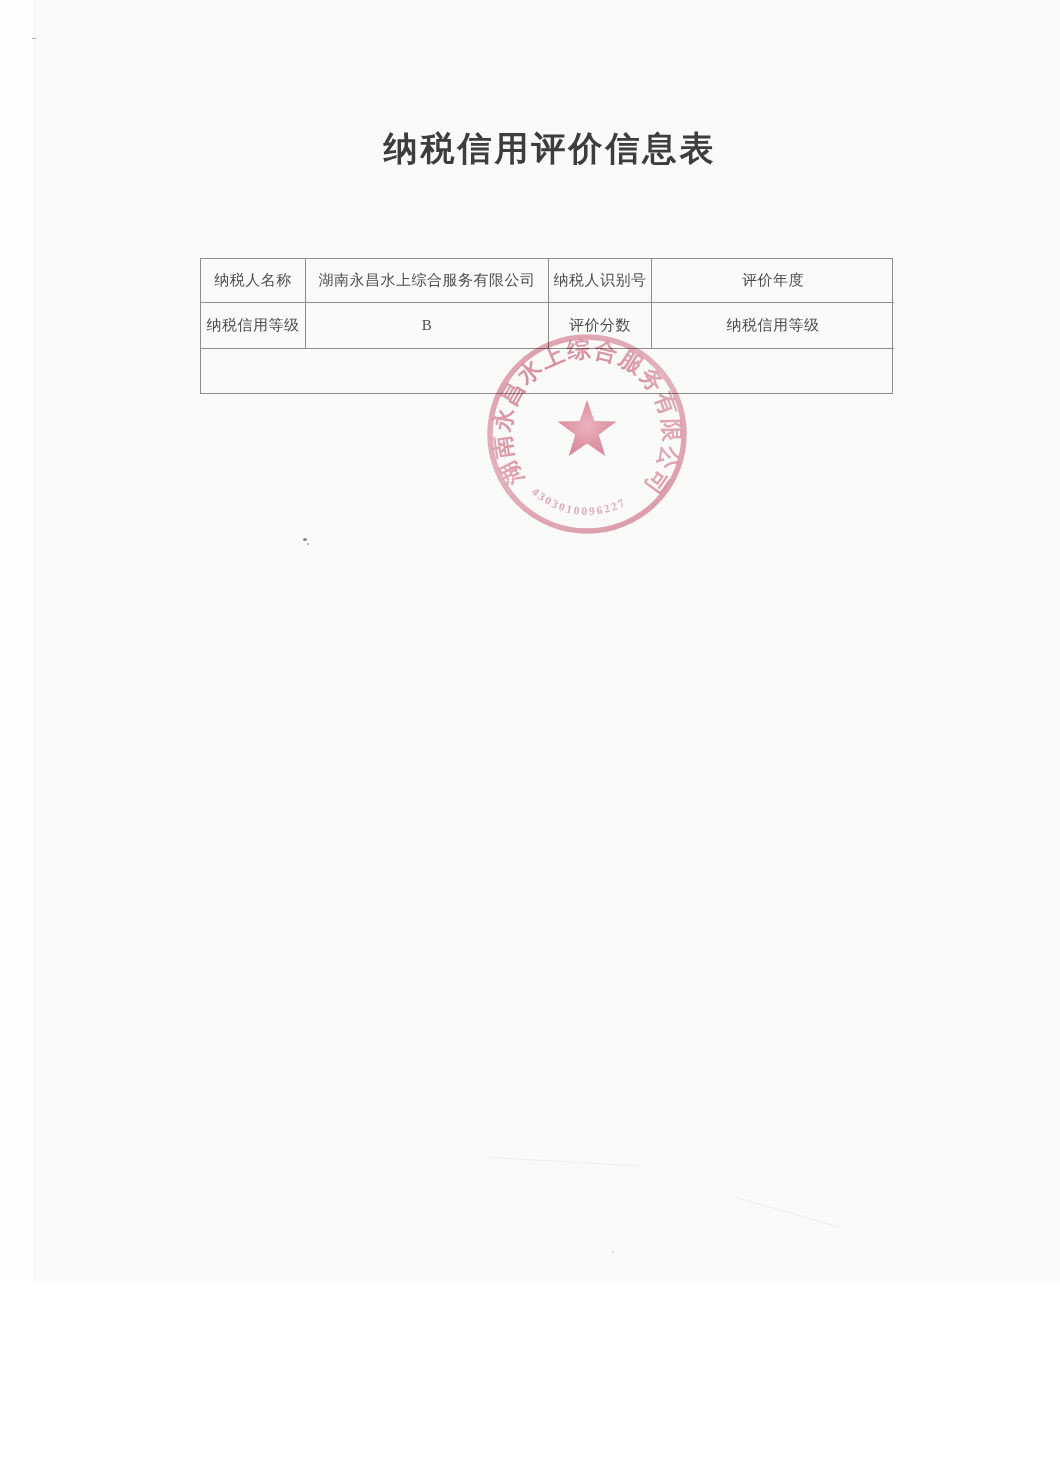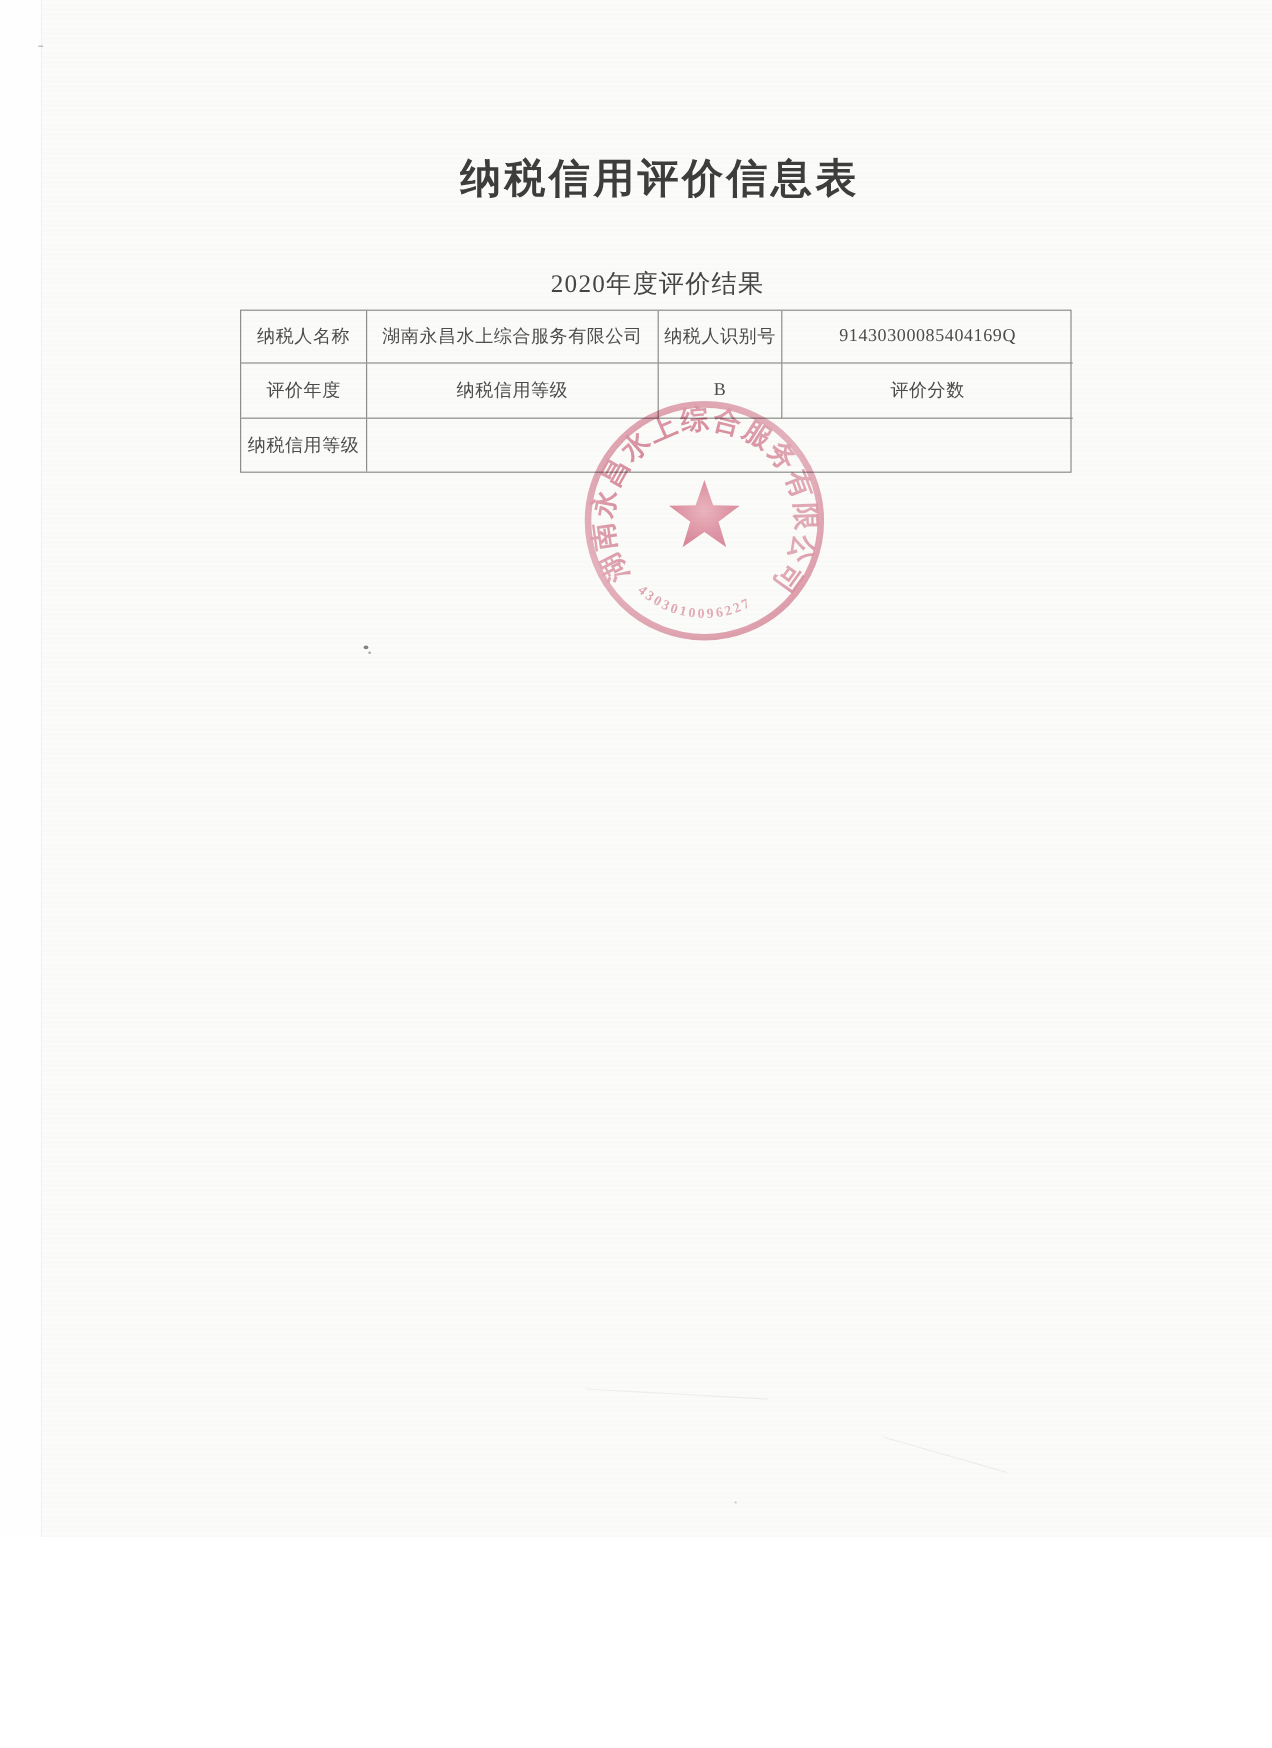--- a/index.html
+++ b/index.html
@@ -86,28 +86,26 @@
 </style>
 </head>
 <body>
 
 <div class="page">
 
   <div class="scan-edge"></div>
 
   <div class="doc-title">纳税信用评价信息表</div>
 
-  <div class="doc-subtitle">2020年度评价结果</div>
 
   <div class="tbl">
 
     <div class="cell">纳税人名称</div>
     <div class="cell">湖南永昌水上综合服务有限公司</div>
     <div class="cell">纳税人识别号</div>
-    <div class="cell">91430300085404169Q</div>
 
     <div class="cell">评价年度</div>
     <div class="cell">纳税信用等级</div>
     <div class="cell">B</div>
 
     <div class="cell">评价分数</div>
     <div class="cell">纳税信用等级</div>
   </div>
 
   <svg class="seal" viewBox="0 0 220 220" aria-hidden="true">

